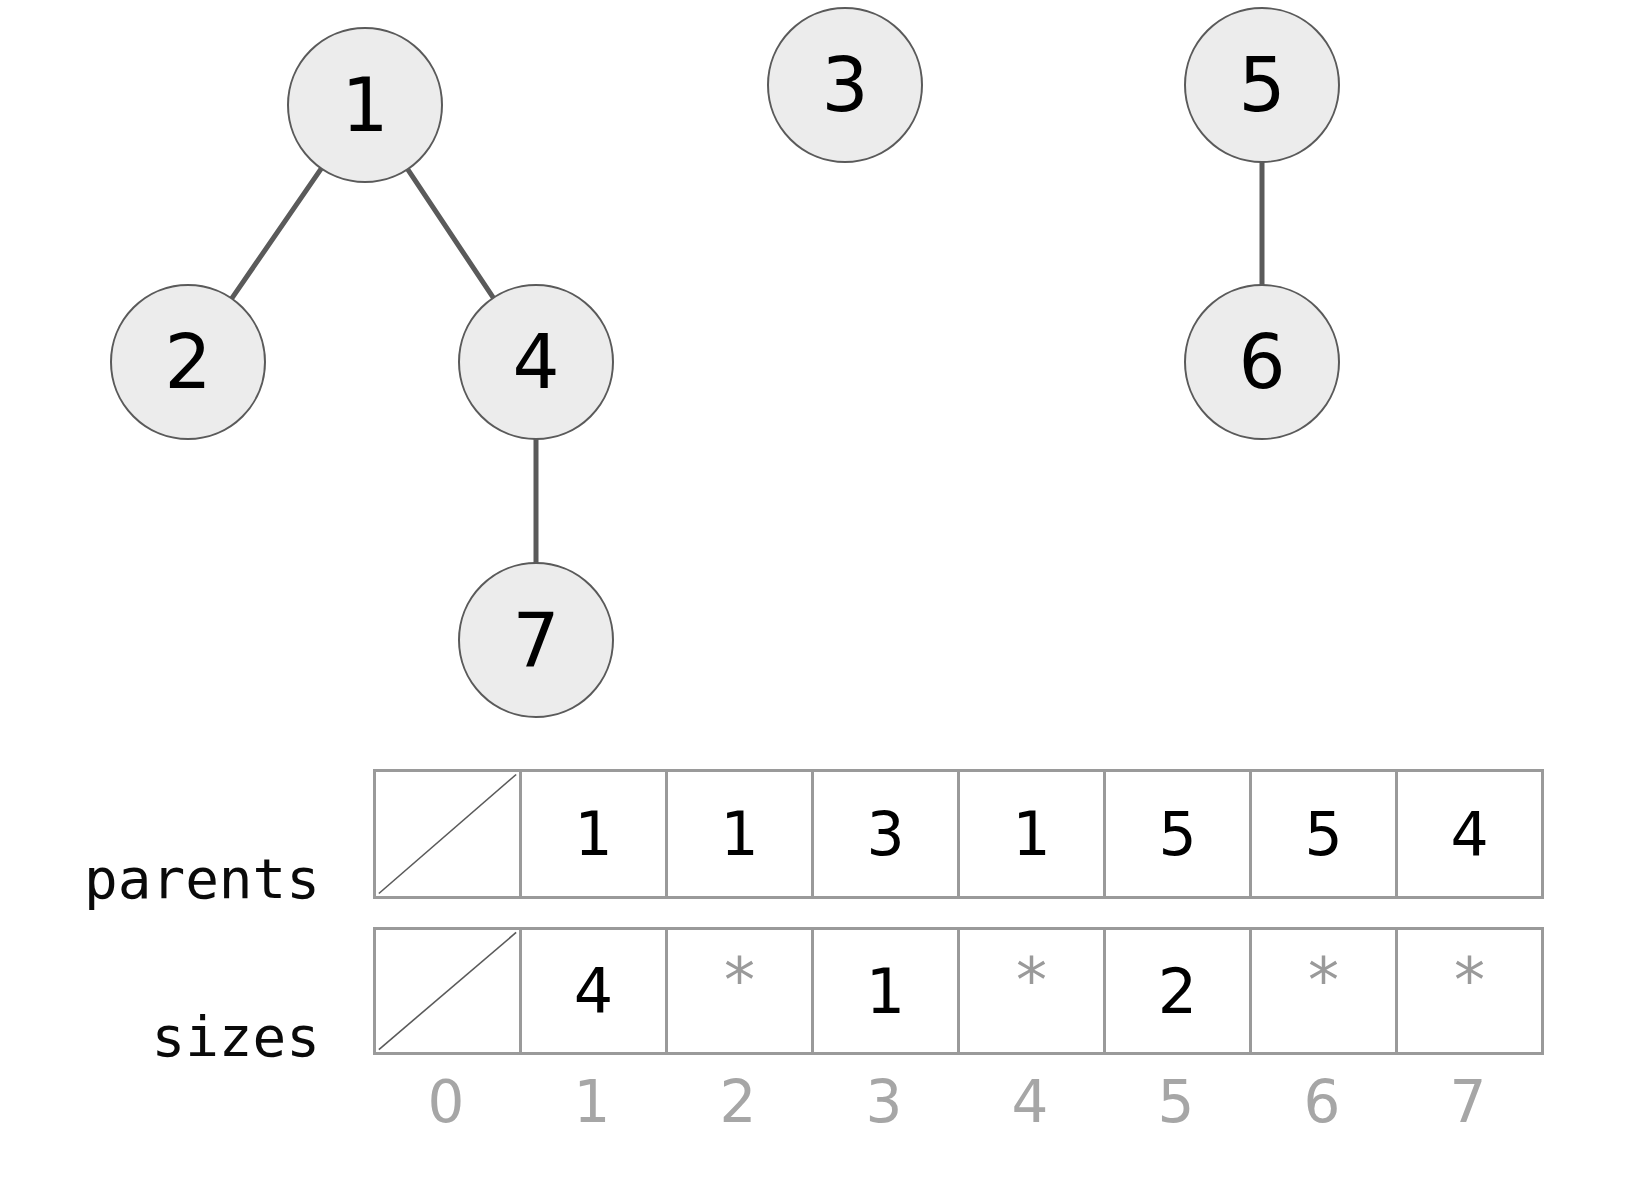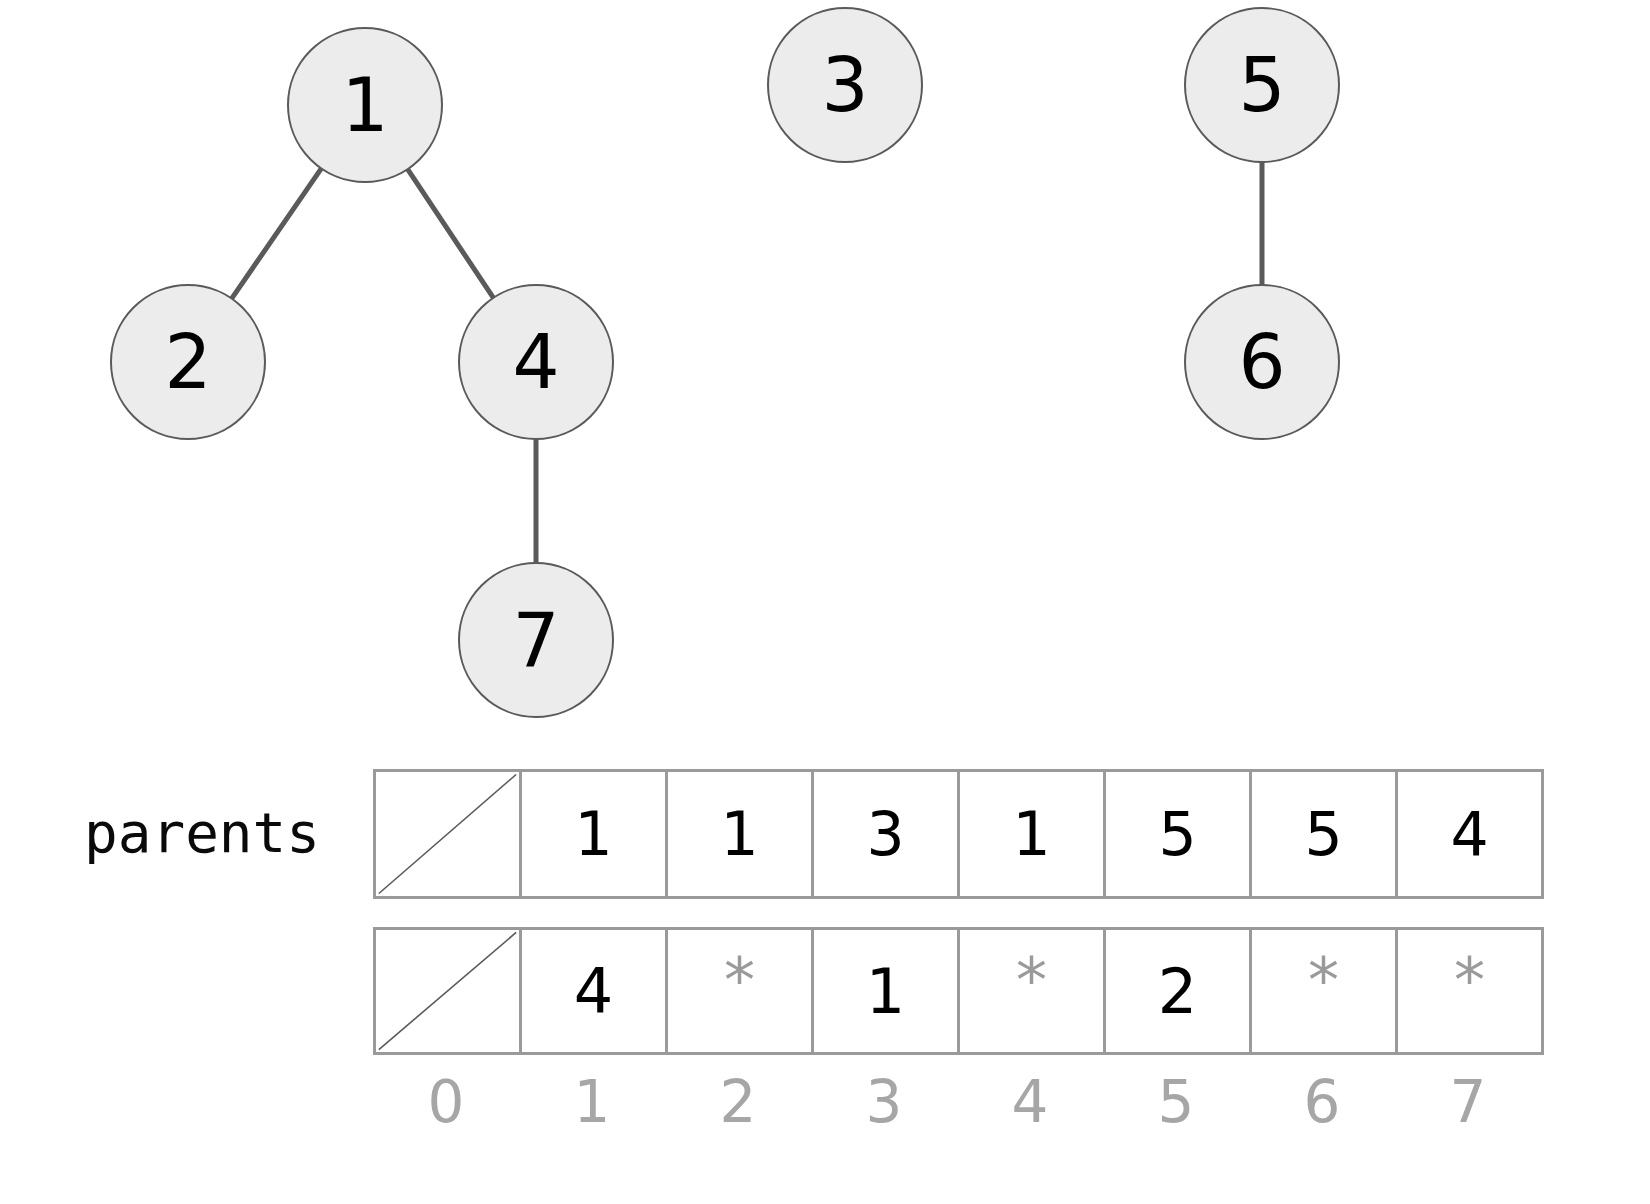--- a/index.html
+++ b/index.html
@@ -68,20 +68,21 @@
   }
   .row-label {
     position: absolute;
     font-family: "DejaVu Sans Mono", monospace;
     font-size: 56px;
     color: #0a0a0a;
     text-align: right;
     width: 320px;
     left: 0;
     letter-spacing: 0px;
+    margin-top: 46px;
   }
   #label-parents { top: 800px; }
   #label-sizes   { top: 958px; }
 
   .array-row {
     position: absolute;
     left: 373px;
     display: flex;
     border-top: 3px solid #9a9a9a;
     border-bottom: 3px solid #9a9a9a;
@@ -168,20 +169,21 @@
       </div>
       <div class="node" style="left: 536px; top: 640px; width: 156px; height: 156px; margin-left: -78px; margin-top: -78px;">
         <span class="node-label">7</span>
       </div>
     </div>
 
   <div class="array-layer">
 
     <div class="row-label" id="label-parents">parents</div>
 
+    <div class="row-label" id="label-sizes">sizes</div>
 
     <div class="array-row" id="row-parents">
         <div class="cell slash-cell">
           <svg class="slash-svg" viewBox="0 0 100 100" preserveAspectRatio="none">
             <line x1="2" y1="98" x2="98" y2="2" stroke="#5a5a5a" stroke-width="1.6" vector-effect="non-scaling-stroke"></line>
           </svg>
         </div>
         <div class="cell">
           <span>1</span>
         </div>

